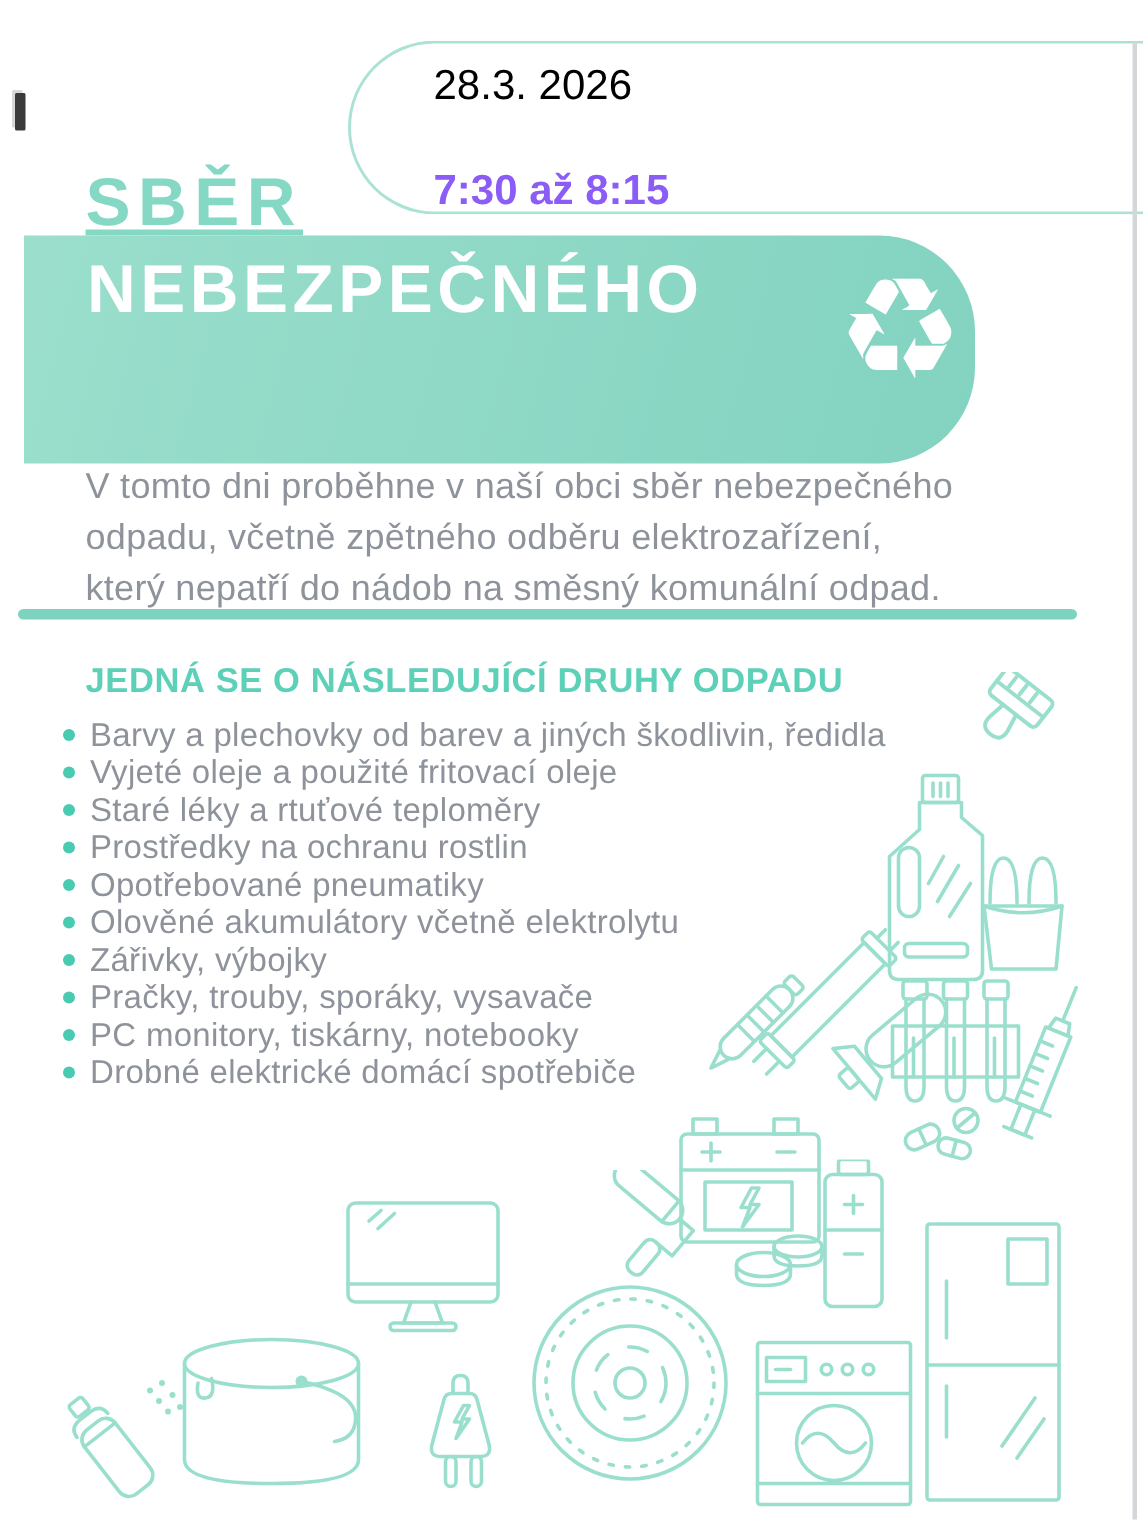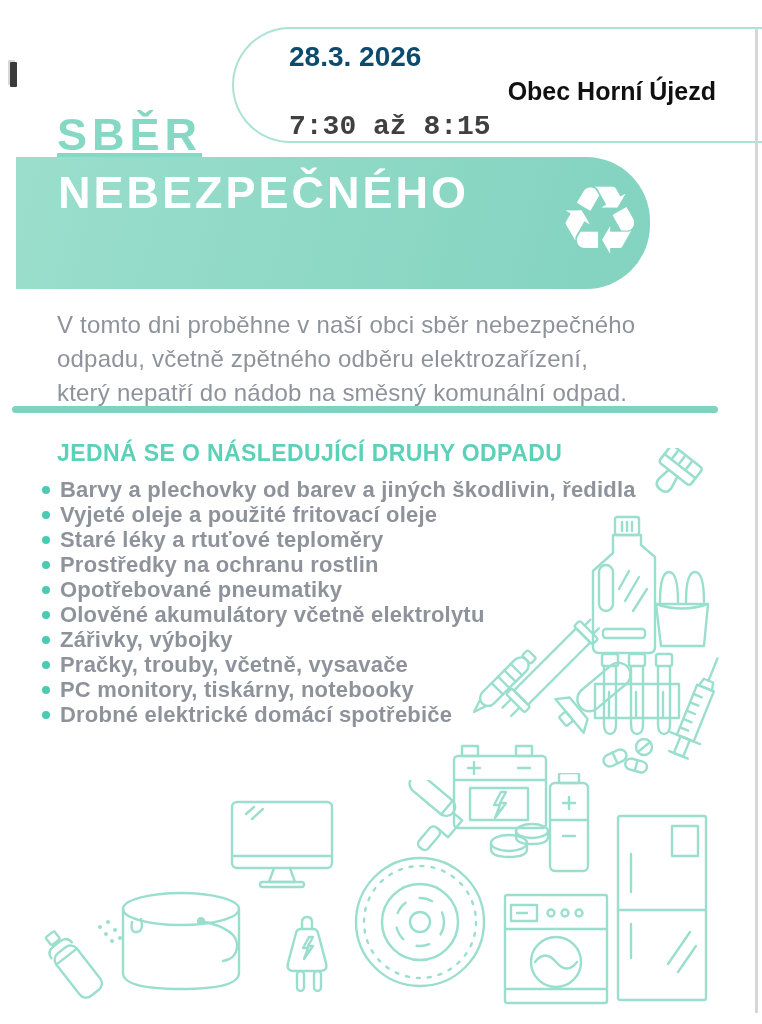--- a/index.html
+++ b/index.html
@@ -7,35 +7,35 @@
     position:relative;width:762px;height:1024px;margin:0 auto;
     background:#fff;overflow:hidden;
     font-family:"Liberation Sans", sans-serif;
   }
   
   .date-box{
     position:absolute;left:232px;top:27px;width:530px;height:116px;
     border:2px solid var(--box-border);border-right:none;
     border-radius:58px 0 0 58px;box-sizing:border-box;
   }
-  .date-box .date{position:absolute;left:55px;top:12px;font-size:28px;font-weight:bold;color:#0c4a6e;}
+  .date-box .date{position:absolute;left:55px;top:12px;font-size:28px;font-weight:normal;color:#000000;}
   .date-box .muni{position:absolute;right:46px;top:48px;font-size:25px;font-weight:bold;color:#101010;}
-  .date-box .time{position:absolute;left:55px;top:82px;font-size:28px;font-weight:bold;color:#404040;font-family:Liberation Mono, monospace;}
+  .date-box .time{position:absolute;left:55px;top:82px;font-size:28px;font-weight:bold;color:#8b5cf6;}
   .scan-mark{position:absolute;left:10px;top:62px;width:7px;height:25px;background:#3b3b3b;border-radius:1px;box-shadow:-2px -2px 0 0 #d8d8d8;}
   .edge-line{position:absolute;left:755px;top:28px;width:3px;height:985px;background:var(--edge-gray);}
 
   
   .title-pre{
     position:absolute;left:57px;top:109px;
     font-size:45px;font-weight:bold;letter-spacing:5px;
     color:var(--teal-title);
     text-decoration:underline;
   }
   .banner{
-    position:absolute;left:16px;top:157px;width:634px;height:132px;
+    position:absolute;left:16px;top:157px;width:634px;height:152px;
     background:linear-gradient(105deg,var(--banner-from) 0%,var(--banner-to) 100%);
     border-radius:0 64px 64px 0;
     text-align:right;
   }
   .banner .line{
     position:absolute;left:42px;color:#fff;font-weight:bold;
     font-size:45px;letter-spacing:3px;line-height:1;
   }
   .banner .l1{top:13px;}
   .banner .l2{top:63px;}
@@ -56,21 +56,21 @@
     border-radius:4px;background:var(--divider-teal);
   }
 
   
   .list-heading{
     position:absolute;left:57px;top:440px;
     font-size:23px;font-weight:bold;letter-spacing:0.4px;
     color:var(--heading-teal);
   }
   ul.waste{
-    position:absolute;left:42px;top:477px;margin:0;padding:0;list-style:none;font-weight:bold;
+    position:absolute;left:42px;top:477px;margin:0;padding:0;list-style:none;
   }
   ul.waste li{display:flex;align-items:center;height:25px;}
   ul.waste .dot{
     width:8px;height:8px;border-radius:50%;background:var(--bullet-teal);
     margin-right:10px;flex:0 0 auto;
   }
   ul.waste .item-text{font-size:22px;color:var(--body-gray);white-space:nowrap;letter-spacing:0.2px;}
 
   
   .bg-icon{position:absolute;}
@@ -78,21 +78,20 @@
   .bg-icon svg *{stroke:var(--icon-teal);fill:none;stroke-width:2.4;stroke-linecap:round;stroke-linejoin:round;}
   .bg-icon svg .fdot{fill:var(--icon-teal);stroke:none;}
 </style>
 </head>
 <body>
 
 <div class="page">
 
   <div class="date-box">
     <div class="date">28.3. 2026</div>
-    <div class="muni">Obec Horní Újezd</div>
     <div class="time">7:30 až 8:15</div>
   </div>
   <div class="scan-mark"></div>
   <div class="edge-line"></div>
 
   <div class="title-pre">SBĚR</div>
   <div class="banner">
     <div class="line l1">NEBEZPEČNÉHO</div>
     <div class="recycle">♻</div>
   </div>
@@ -127,21 +126,21 @@
       <li>
         <span class="dot"></span>
         <span class="item-text">Olověné akumulátory včetně elektrolytu</span>
       </li>
       <li>
         <span class="dot"></span>
         <span class="item-text">Zářivky, výbojky</span>
       </li>
       <li>
         <span class="dot"></span>
-        <span class="item-text">Pračky, trouby, včetně, vysavače</span>
+        <span class="item-text">Pračky, trouby, sporáky, vysavače</span>
       </li>
       <li>
         <span class="dot"></span>
         <span class="item-text">PC monitory, tiskárny, notebooky</span>
       </li>
       <li>
         <span class="dot"></span>
         <span class="item-text">Drobné elektrické domácí spotřebiče</span>
       </li>
     </ul>

